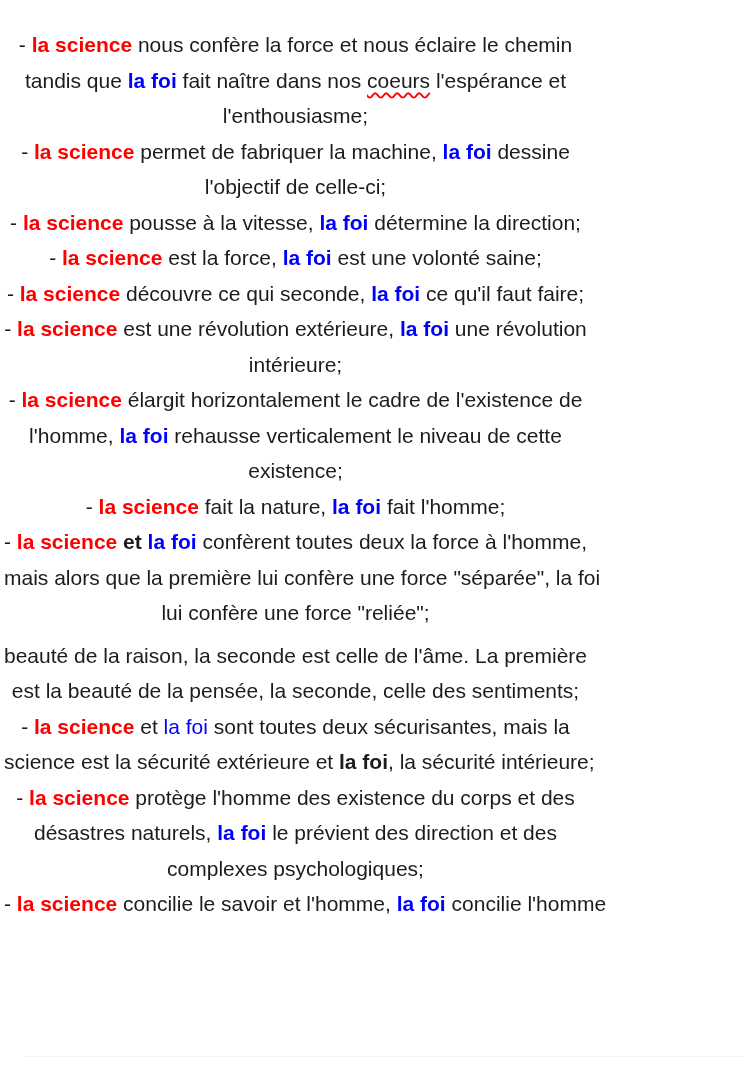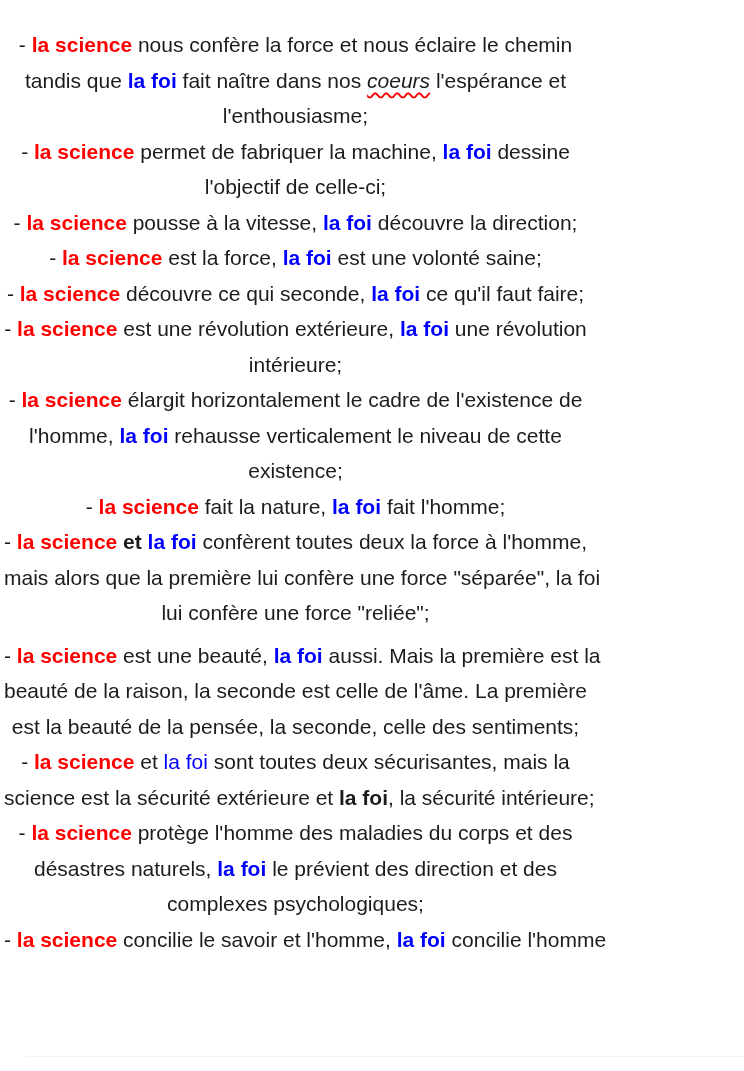--- a/index.html
+++ b/index.html
@@ -33,21 +33,20 @@
   .t-science{color:var(--red);font-weight:bold;}
   .t-foi{color:var(--blue);font-weight:bold;}
   .t-foi-plain{color:var(--blue);}
   .t-bold{font-weight:bold;}
   .t-misspell{
     text-decoration:underline;
     text-decoration-style:wavy;
     text-decoration-color:var(--red);
     text-decoration-thickness:2px;
     text-underline-offset:4px;
-    font-style:italic;
   }
   .bottom-divider{
     position:absolute;
     left:26px;right:0;
     top:1056px;
     height:1px;
     background:var(--divider);
   }
 </style>
 </head>
@@ -57,21 +56,21 @@
     <div class="para">
       <div class="line"><span>- </span><span class="t-science">la science</span><span> nous confère la force et nous éclaire le chemin</span></div>
       <div class="line"><span>tandis que </span><span class="t-foi">la foi</span><span> fait naître dans nos </span><span class="t-misspell">coeurs</span><span> l'espérance et</span></div>
       <div class="line"><span>l'enthousiasme;</span></div>
     </div>
     <div class="para">
       <div class="line"><span>- </span><span class="t-science">la science</span><span> permet de fabriquer la machine, </span><span class="t-foi">la foi</span><span> dessine</span></div>
       <div class="line"><span>l'objectif de celle-ci;</span></div>
     </div>
     <div class="para">
-      <div class="line"><span>- </span><span class="t-science">la science</span><span> pousse à la vitesse, </span><span class="t-foi">la foi</span><span> découvre la direction;</span></div>
+      <div class="line"><span>- </span><span class="t-science">la science</span><span> pousse à la vitesse, </span><span class="t-foi">la foi</span><span> détermine la direction;</span></div>
     </div>
     <div class="para">
       <div class="line"><span>- </span><span class="t-science">la science</span><span> est la force, </span><span class="t-foi">la foi</span><span> est une volonté saine;</span></div>
     </div>
     <div class="para">
       <div class="line"><span>- </span><span class="t-science">la science</span><span> découvre ce qui seconde, </span><span class="t-foi">la foi</span><span> ce qu'il faut faire;</span></div>
     </div>
     <div class="para">
       <div class="line"><span>- </span><span class="t-science">la science</span><span> est une révolution extérieure, </span><span class="t-foi">la foi</span><span> une révolution</span></div>
       <div class="line"><span>intérieure;</span></div>
@@ -83,30 +82,29 @@
     </div>
     <div class="para">
       <div class="line"><span>- </span><span class="t-science">la science</span><span> fait la nature, </span><span class="t-foi">la foi</span><span> fait l'homme;</span></div>
     </div>
     <div class="para">
       <div class="line"><span>- </span><span class="t-science">la science</span><span> </span><span class="t-bold">et</span><span> </span><span class="t-foi">la foi</span><span> confèrent toutes deux la force à l'homme,</span></div>
       <div class="line"><span>mais alors que la première lui confère une force "séparée", la foi</span></div>
       <div class="line"><span>lui confère une force "reliée";</span></div>
     </div>
     <div class="para gap-before">
-      <div class="line"><span>- </span><span class="t-science">la science</span><span> est une beauté, </span><span class="t-foi">la foi</span><span> aussi. Mais la première est la</span></div>
       <div class="line"><span>beauté de la raison, la seconde est celle de l'âme. La première</span></div>
       <div class="line"><span>est la beauté de la pensée, la seconde, celle des sentiments;</span></div>
     </div>
     <div class="para">
       <div class="line"><span>- </span><span class="t-science">la science</span><span> et </span><span class="t-foi-plain">la foi</span><span> sont toutes deux sécurisantes, mais la</span></div>
       <div class="line"><span>science est la sécurité extérieure et </span><span class="t-bold">la foi</span><span>, la sécurité intérieure;</span></div>
     </div>
     <div class="para">
-      <div class="line"><span>- </span><span class="t-science">la science</span><span> protège l'homme des maladies du corps et des</span></div>
+      <div class="line"><span>- </span><span class="t-science">la science</span><span> protège l'homme des existence du corps et des</span></div>
       <div class="line"><span>désastres naturels, </span><span class="t-foi">la foi</span><span> le prévient des direction et des</span></div>
       <div class="line"><span>complexes psychologiques;</span></div>
     </div>
     <div class="para">
       <div class="line"><span>- </span><span class="t-science">la science</span><span> concilie le savoir et l'homme, </span><span class="t-foi">la foi</span><span> concilie l'homme</span></div>
     </div>
   </div>
 <div class="bottom-divider"></div>
 
 </body></html>

